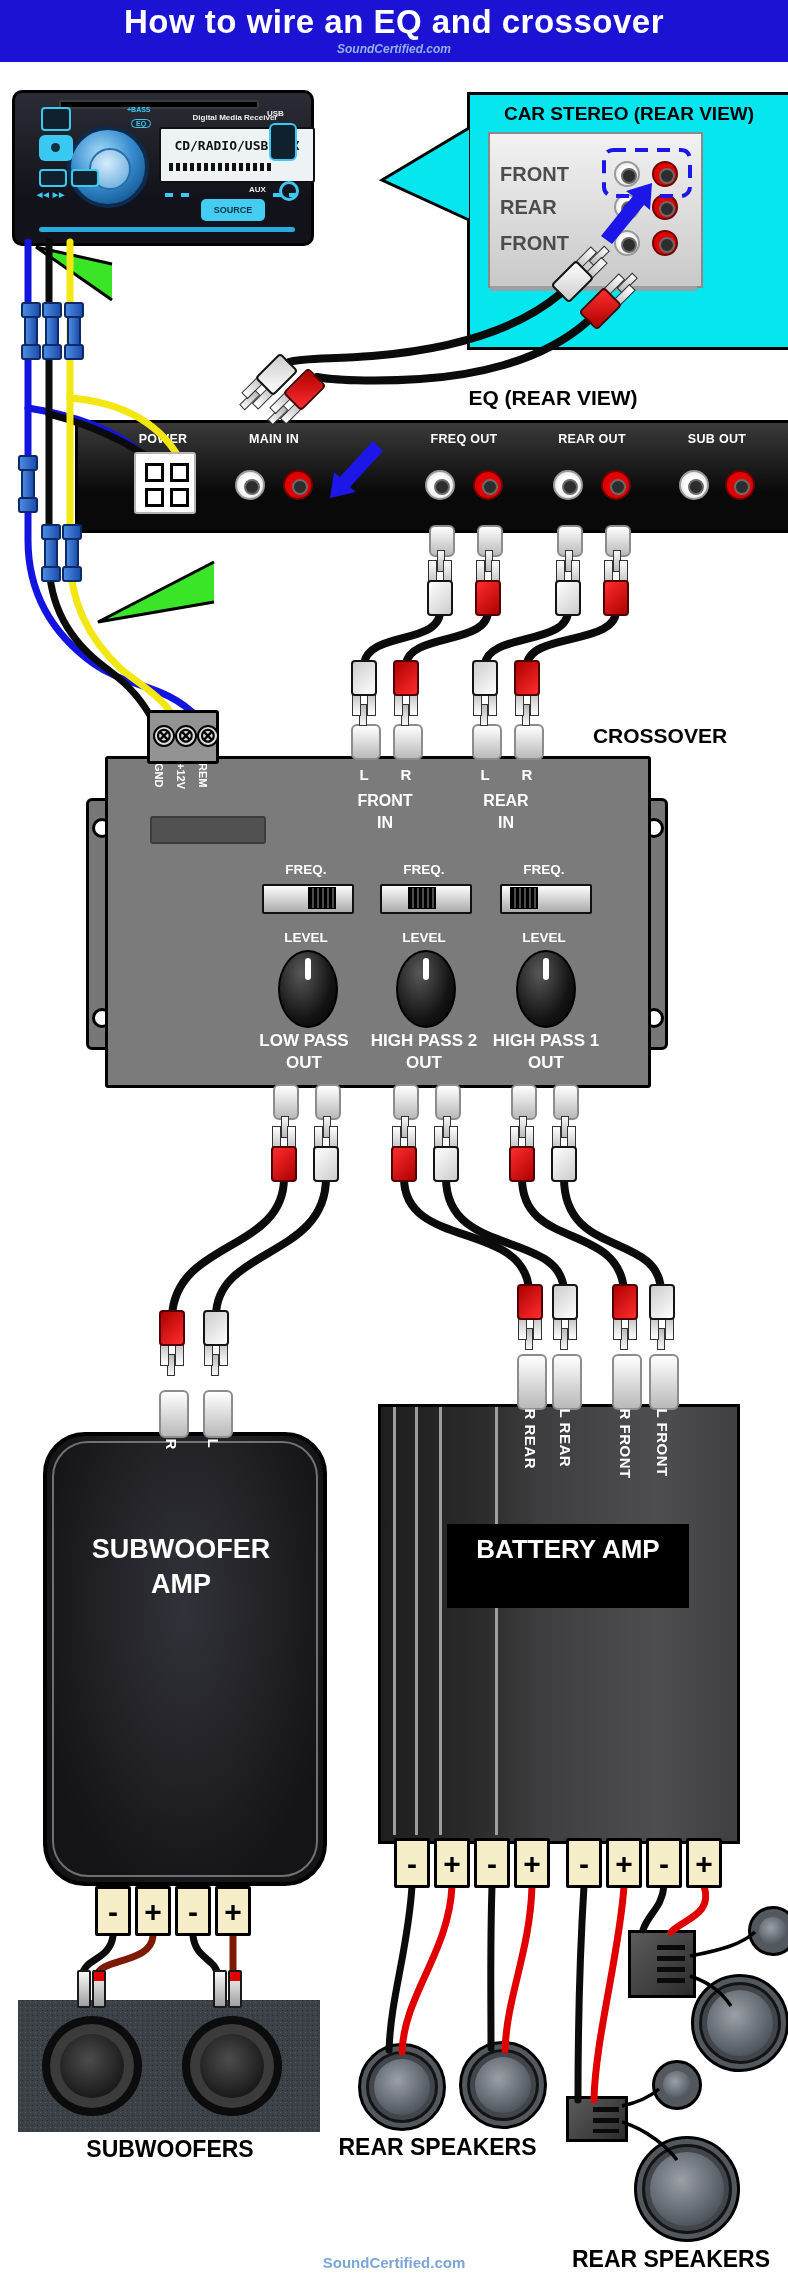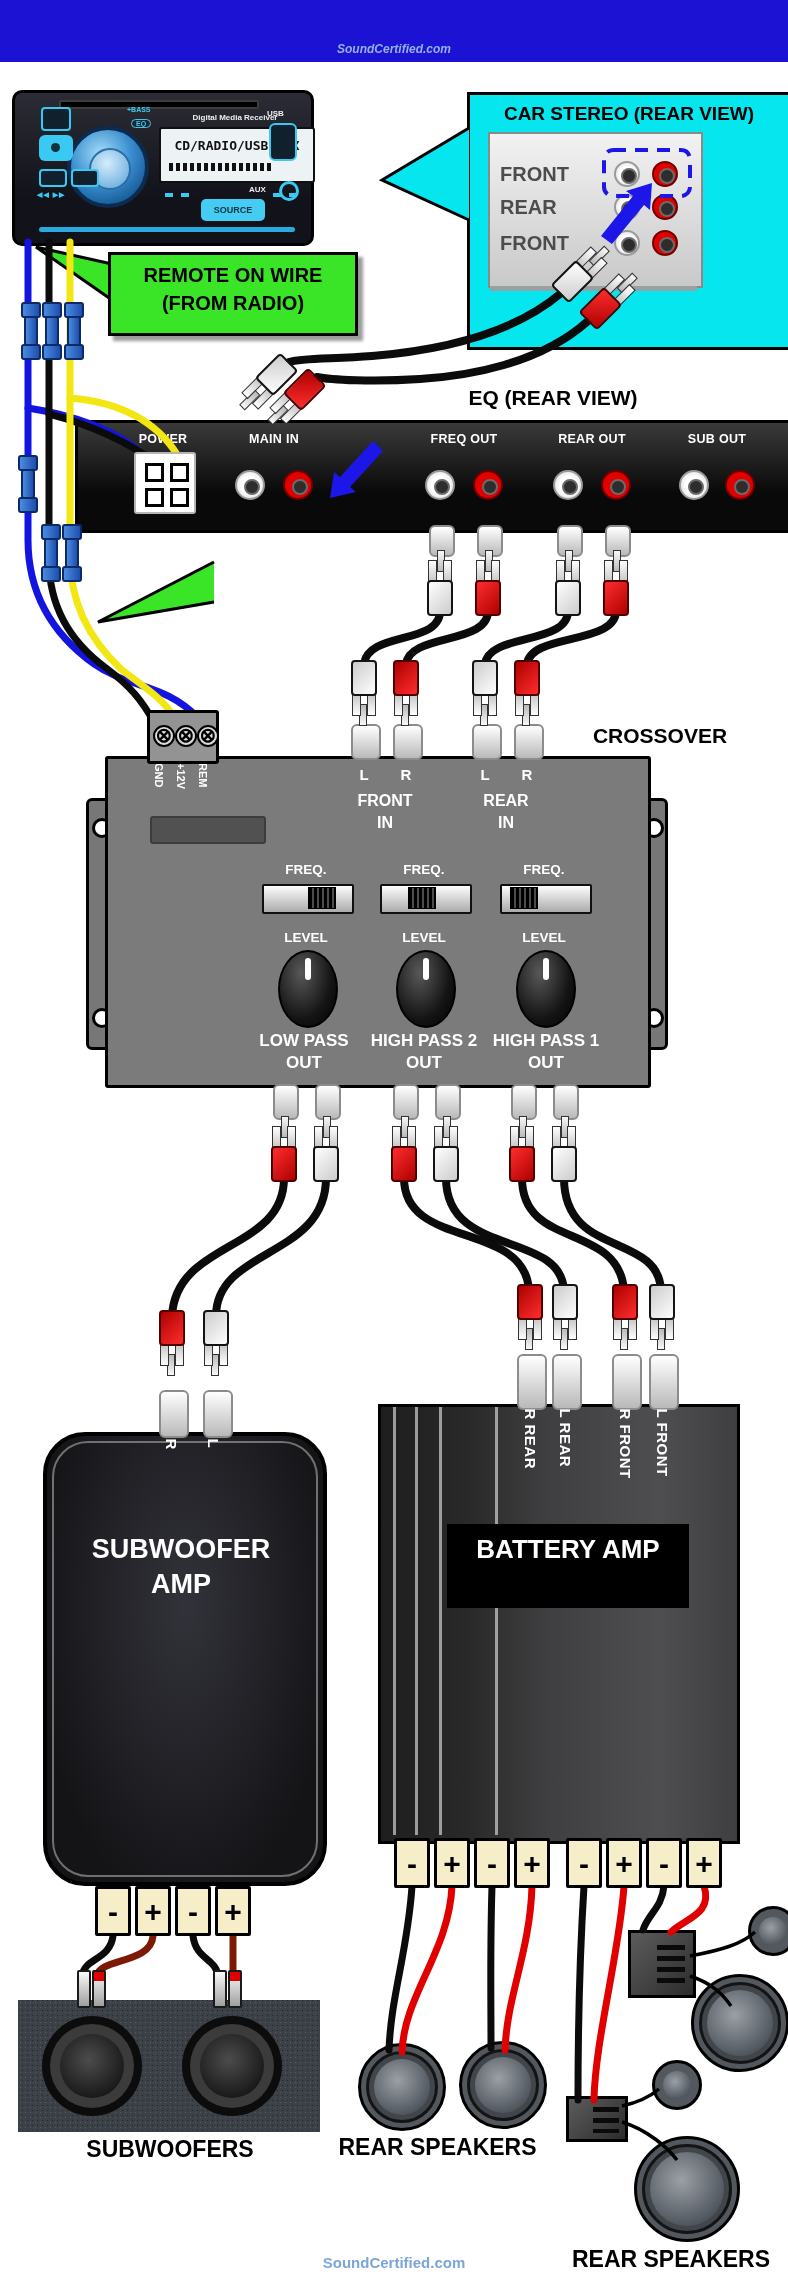--- a/index.html
+++ b/index.html
@@ -126,20 +126,21 @@
   .cbx i{position:absolute;background:repeating-linear-gradient(180deg,#0a0a0a 0 5px,transparent 5px 11px)}
   .biglbl{font-size:23px;font-weight:800;text-align:center}
   .site{font-size:15px;font-weight:800;color:#7ba6d9;text-align:center}
 </style>
 </head>
 <body>
 
 <div class="stage">
 
   <div class="a hdr z2">
+    <div class="t">How to wire an EQ and crossover</div>
     <div class="s">SoundCertified.com</div>
   </div>
 
   <svg id="wires" width="788" height="2278" viewBox="0 0 788 2278">
 
     <path d="M469,128 L382,180 L469,220" fill="#05e6ee" stroke="#000" stroke-width="3"></path>
     <path d="M112,264 L36,247 L112,300" fill="#3ae426" stroke="#000" stroke-width="3"></path>
     <path d="M214,562 L98,622 L214,602" fill="#3ae426" stroke="#000" stroke-width="3"></path>
 
     <path d="M28,408 C66,414 118,428 146,458" fill="none" stroke="#1414e0" stroke-width="7" stroke-linecap="round"></path>
@@ -255,24 +256,20 @@
       <span class="pr"></span>
       <span class="pbody"></span>
     </div>
   <div class="a plug red r45 z4" style="left:598px;top:265px">
       <span class="pin"></span>
       <span class="pl"></span>
       <span class="pr"></span>
       <span class="pbody"></span>
     </div>
 
-  <div class="a glabel z5" style="left:108px;top:252px;width:244px;height:72px;padding-top:6px">
-    <div>REMOTE ON WIRE</div>
-    <div>(FROM RADIO)</div>
-  </div>
 
   <div class="a conn z4" style="left:21px;top:302px">
       <span class="ct"></span>
       <span class="cm"></span>
       <span class="cb"></span>
     </div>
   <div class="a conn z4" style="left:42px;top:302px">
       <span class="ct"></span>
       <span class="cm"></span>
       <span class="cb"></span>

